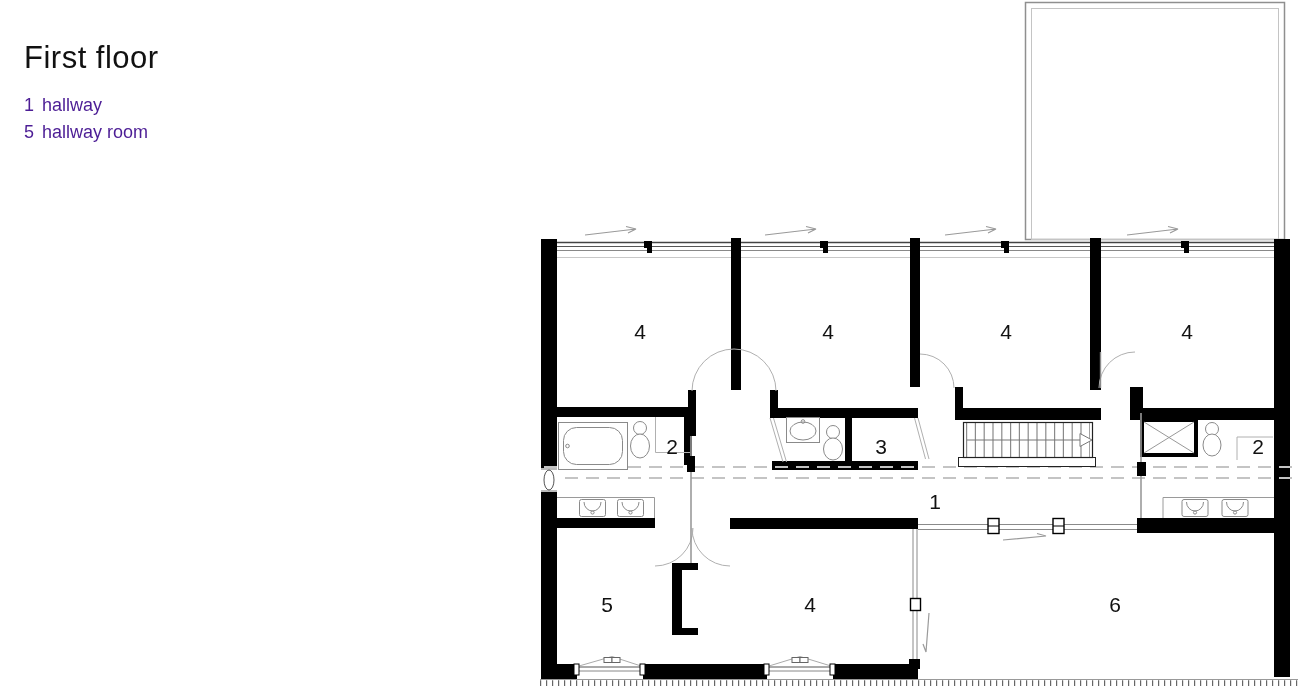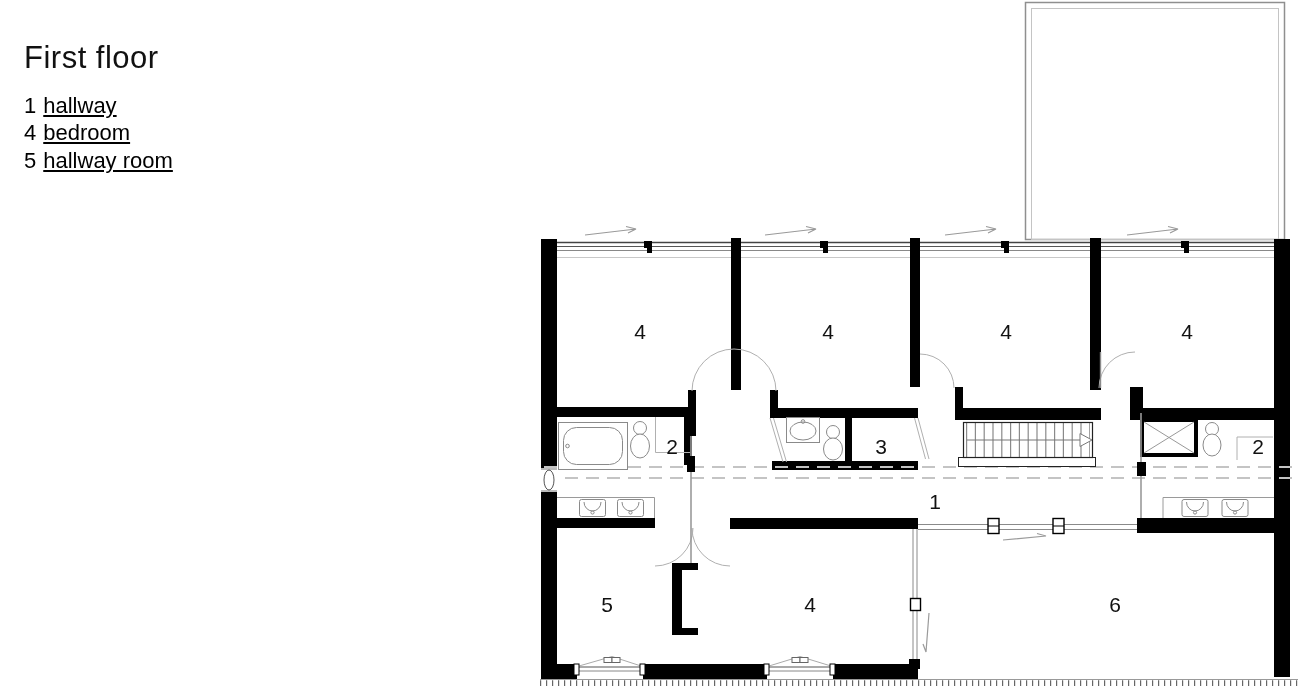--- a/index.html
+++ b/index.html
@@ -9,37 +9,36 @@
     background:#ffffff;
     overflow:hidden;
     font-family:"Liberation Sans", sans-serif;
     color:#1a1a1a;
   }
   .legend{position:absolute;left:24px;top:40px;}
   .legend h1{
     font-size:31px;font-weight:400;margin:0 0 16px 0;color:#111;
     letter-spacing:0.5px;
   }
-  .legend .item{font-size:22px;line-height:27.4px;color:#000000;text-decoration:underline;}
+  .legend .item{font-size:18px;line-height:27.4px;color:#4c1d95;}
   .legend .item .num{display:inline-block;min-width:11px;margin-right:7px;}
   svg.plan{position:absolute;left:0;top:0;}
   .room-label{
     font-family:"Liberation Sans", sans-serif;
     font-size:21px;fill:#111;text-anchor:middle;
   }
 </style>
 </head>
 <body>
 
 <div class="canvas">
 
   <div class="legend">
     <h1>First floor</h1>
     <div class="item"><span class="num">1</span><span>hallway</span></div>
-    <div class="item"><span class="num">4</span><span>bedroom</span></div>
     <div class="item"><span class="num">5</span><span>hallway room</span></div>
   </div>
 
   <svg class="plan" width="1300" height="686" viewBox="0 0 1300 686">
 
     <g fill="none">
       <rect x="1025.5" y="2.5" width="259" height="237" stroke="#8f8f8f" stroke-width="1.5"></rect>
       <rect x="1031.5" y="8.5" width="247" height="231" stroke="#c4c4c4" stroke-width="1"></rect>
     </g>
 

